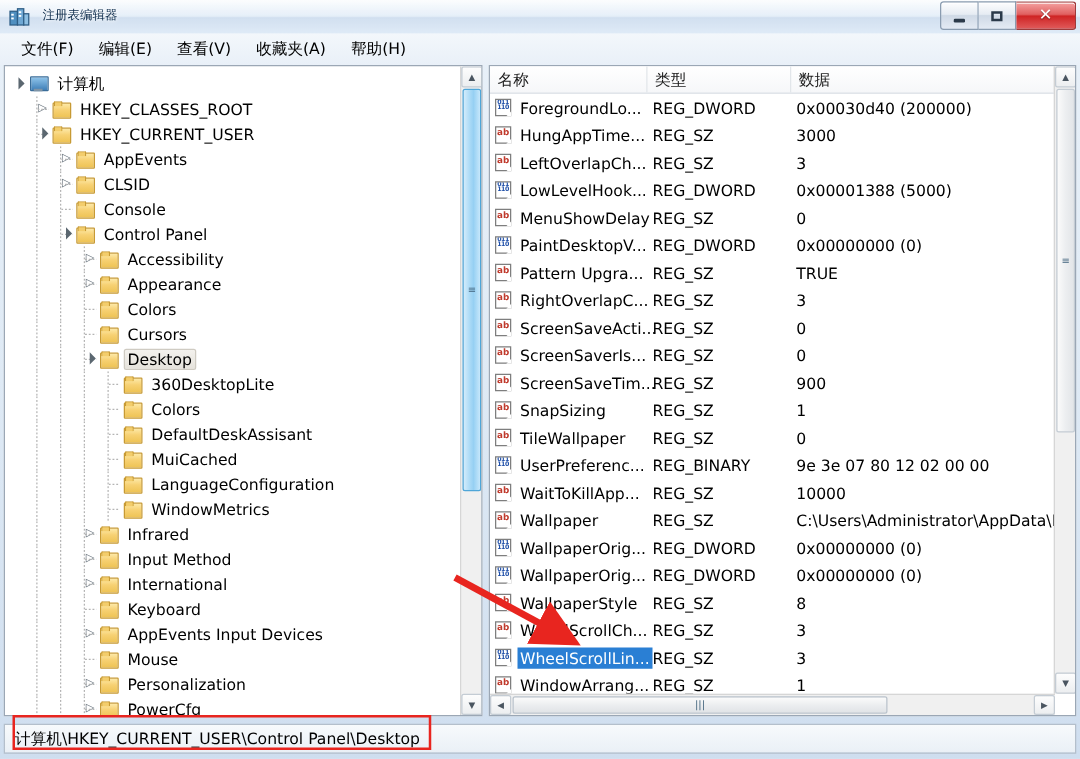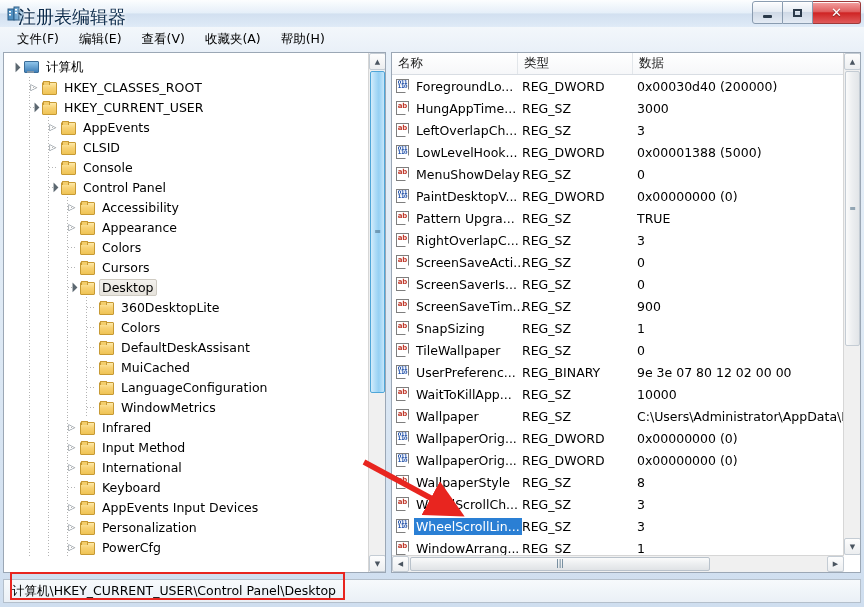--- a/index.html
+++ b/index.html
@@ -20,22 +20,22 @@
   
   .titlebar {
     position: absolute; left: 0; top: 0; width: 864px; height: 27px;
     background: linear-gradient(180deg, rgba(255,255,255,0.85) 0%, rgba(228,238,248,0.8) 48%, rgba(205,220,238,0.85) 52%, rgba(222,234,247,0.9) 100%);
     border-bottom: 1px solid rgba(255,255,255,0.5);
   }
   .title-icon {
     position: absolute; left: 7px; top: 5px; width: 17px; height: 17px;
   }
   .title-text {
-    position: absolute; left: 18px; top: 5px;
-    font-size: 18px; color: #0b2a4a;
+    position: absolute; left: 34px; top: 5px;
+    font-size: 10px; color: #0b2a4a;
     font-family: "DejaVu Sans", "Liberation Sans", sans-serif;
     text-shadow: 0 0 3px #fff, 0 0 5px #fff;
     white-space: nowrap;
   }
   .wincontrols { position: absolute; right: 3px; top: 1px; height: 22px; display: flex; }
   .wb {
     width: 29px; height: 21px; margin-right: 0;
     border: 1px solid #8a9cb0; border-radius: 3px;
     background: linear-gradient(180deg,#fdfdfe 0%, #e6ecf3 45%, #cfd9e6 50%, #e4ebf4 100%);
     display: flex; align-items: center; justify-content: center;
@@ -175,21 +175,20 @@
   
   .lv-header {
     position: absolute; left: 0; top: 0; height: 22px; width: 452px;
     background: linear-gradient(180deg,#ffffff 0%, #f6f7f9 100%);
     border-bottom: 1px solid #d8dde3; box-sizing: border-box;
   }
   .lv-col {
     position: absolute; top: 0; height: 21px; line-height: 21px;
     font-size: 12.5px; color: #1a1a1a; padding-left: 6px; box-sizing: border-box;
     border-right: 1px solid #e2e6ea;
-    font-family: Liberation Serif, serif;
   }
   .lv-body { position: absolute; left: 0; top: 22px; width: 452px; height: 480px; overflow: hidden; }
   .lrow { position: relative; height: 22px; display: flex; align-items: center; white-space: nowrap; }
   .lrow .c-name {
     position: absolute; left: 4px; display: flex; align-items: center;
     font-size: 12.5px; color: #000;
   }
   .lrow .c-type { position: absolute; left: 130px; font-size: 12.5px; color: #000; }
   .lrow .c-data { position: absolute; left: 245px; font-size: 12.5px; color: #000; }
   .lrow .nametxt { padding: 1px 2px; }
@@ -473,20 +472,29 @@
             <div class="dash" style="left: 64px;"></div>
             <span class="twist" style="margin-left: 61px;">▷</span>
             <span class="folder"></span>
             <span class="tlabel">AppEvents Input Devices</span>
           </div>
           <div class="tnode">
             <div class="dots" style="left: 25px;"></div>
             <div class="dots" style="left: 44px;"></div>
             <div class="dots" style="left: 63px;"></div>
             <div class="dash" style="left: 64px;"></div>
+            <span class="twist none" style="margin-left: 61px;"></span>
+            <span class="folder"></span>
+            <span class="tlabel">Mouse</span>
+          </div>
+          <div class="tnode">
+            <div class="dots" style="left: 25px;"></div>
+            <div class="dots" style="left: 44px;"></div>
+            <div class="dots" style="left: 63px;"></div>
+            <div class="dash" style="left: 64px;"></div>
             <span class="twist" style="margin-left: 61px;">▷</span>
             <span class="folder"></span>
             <span class="tlabel">Personalization</span>
           </div>
           <div class="tnode">
             <div class="dots" style="left: 25px;"></div>
             <div class="dots" style="left: 44px;"></div>
             <div class="dots" style="left: 63px;"></div>
             <div class="dash" style="left: 64px;"></div>
             <span class="twist" style="margin-left: 61px;">▷</span>

